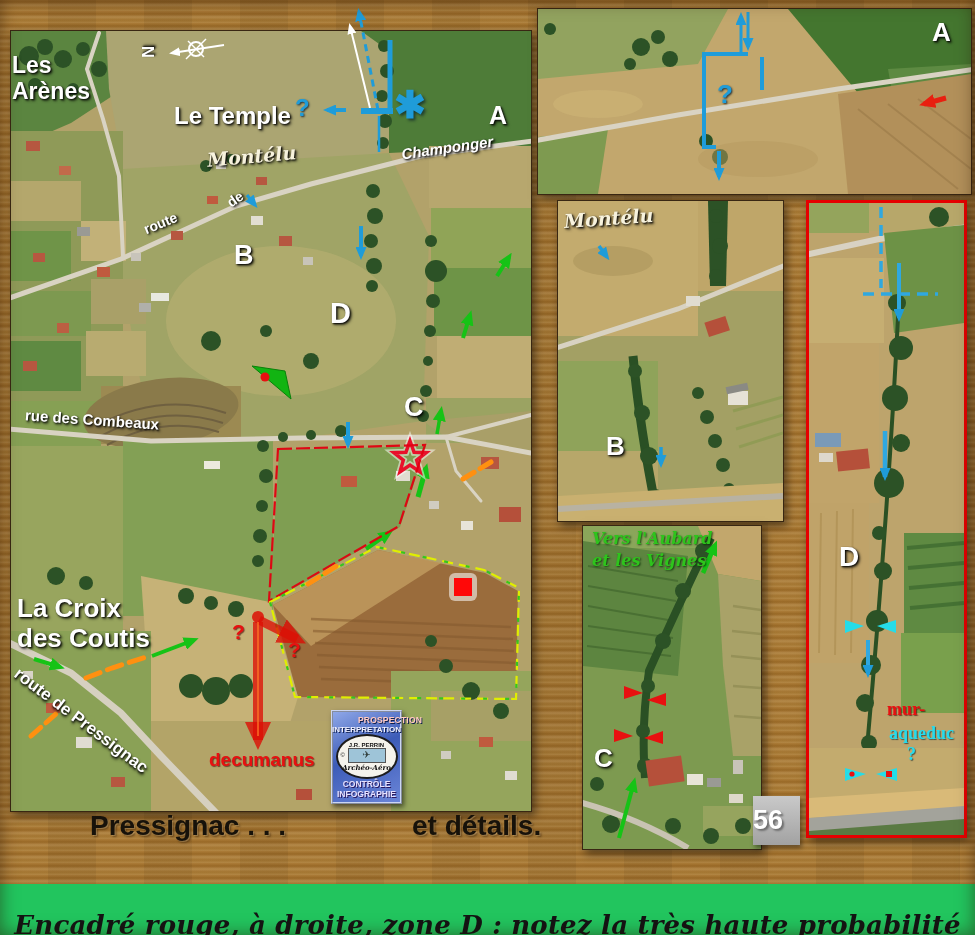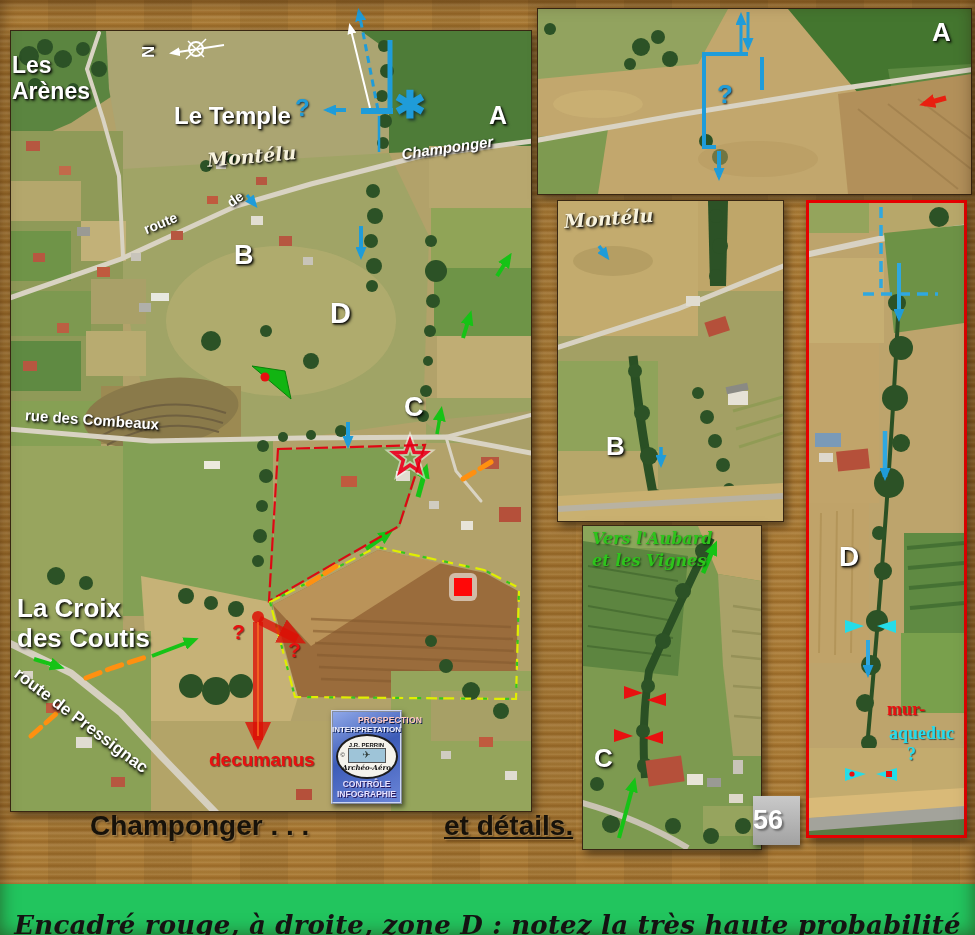--- a/index.html
+++ b/index.html
@@ -493,22 +493,22 @@
   <div class="oval">
     <span class="cop">©</span>
     <div class="ovtop">J.R. PERRIN</div>
     <div class="plane">✈</div>
     <div class="ovbot">Archéo-Aéro</div>
   </div>
   <div class="l3">CONTRÔLE</div>
   <div class="l4">INFOGRAPHIE</div>
 </div>
 
-<div class="footer-txt" style="left:90px;top:810px;">Champonger . . .</div>
-<div class="footer-txt" style="left:444px;top:810px;text-decoration:underline;">et détails.</div>
+<div class="footer-txt" style="left:90px;top:810px;">Pressignac . . .</div>
+<div class="footer-txt" style="left:412px;top:810px;">et détails.</div>
 <div id="badge56">
   <span>56</span>
 </div>
 
 <div id="caption">
   <div>Encadré rouge, à droite, zone D : notez la très haute probabilité</div>
 </div>
 
 <div class="board-shadow"></div>
 

